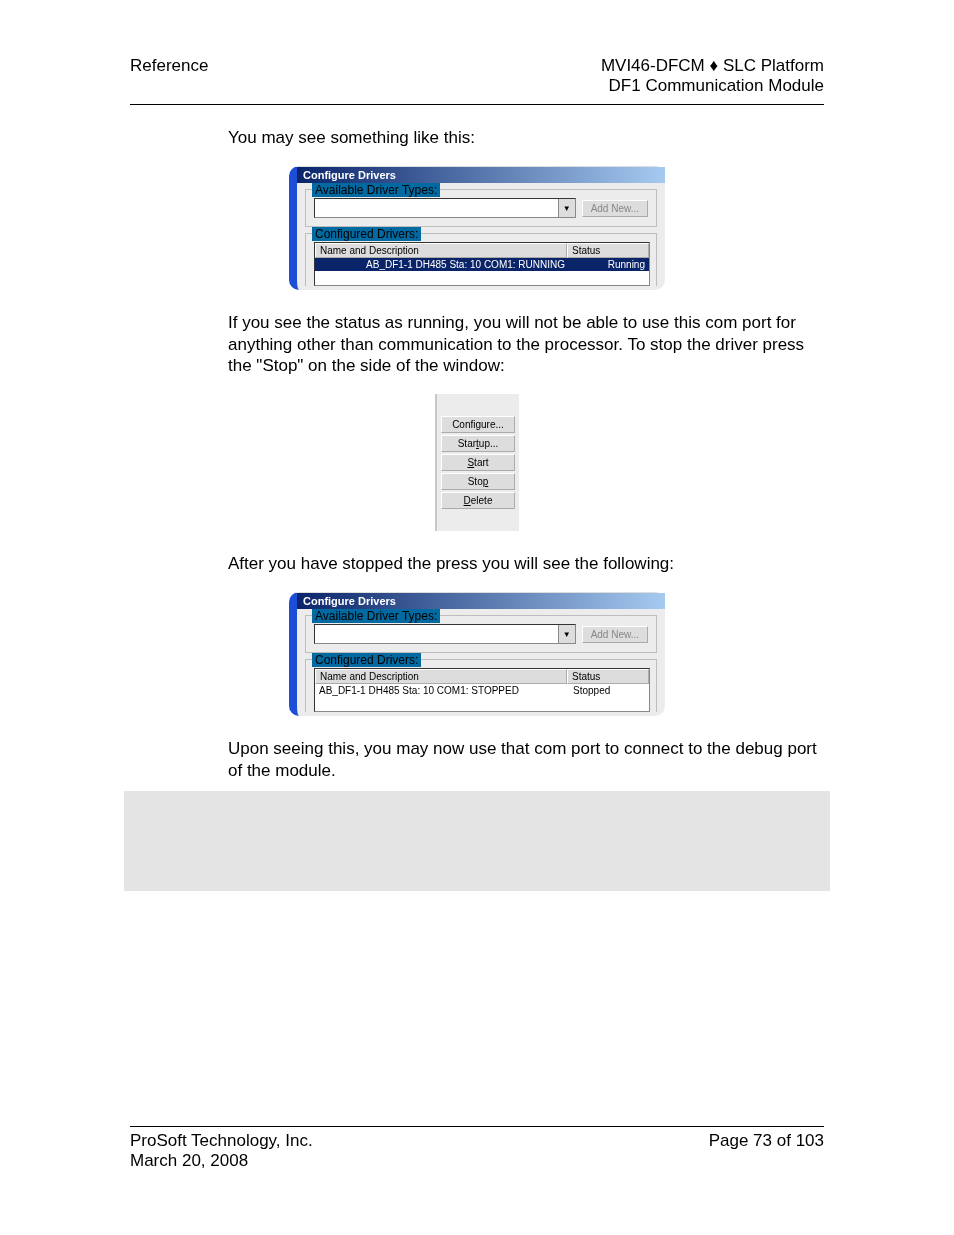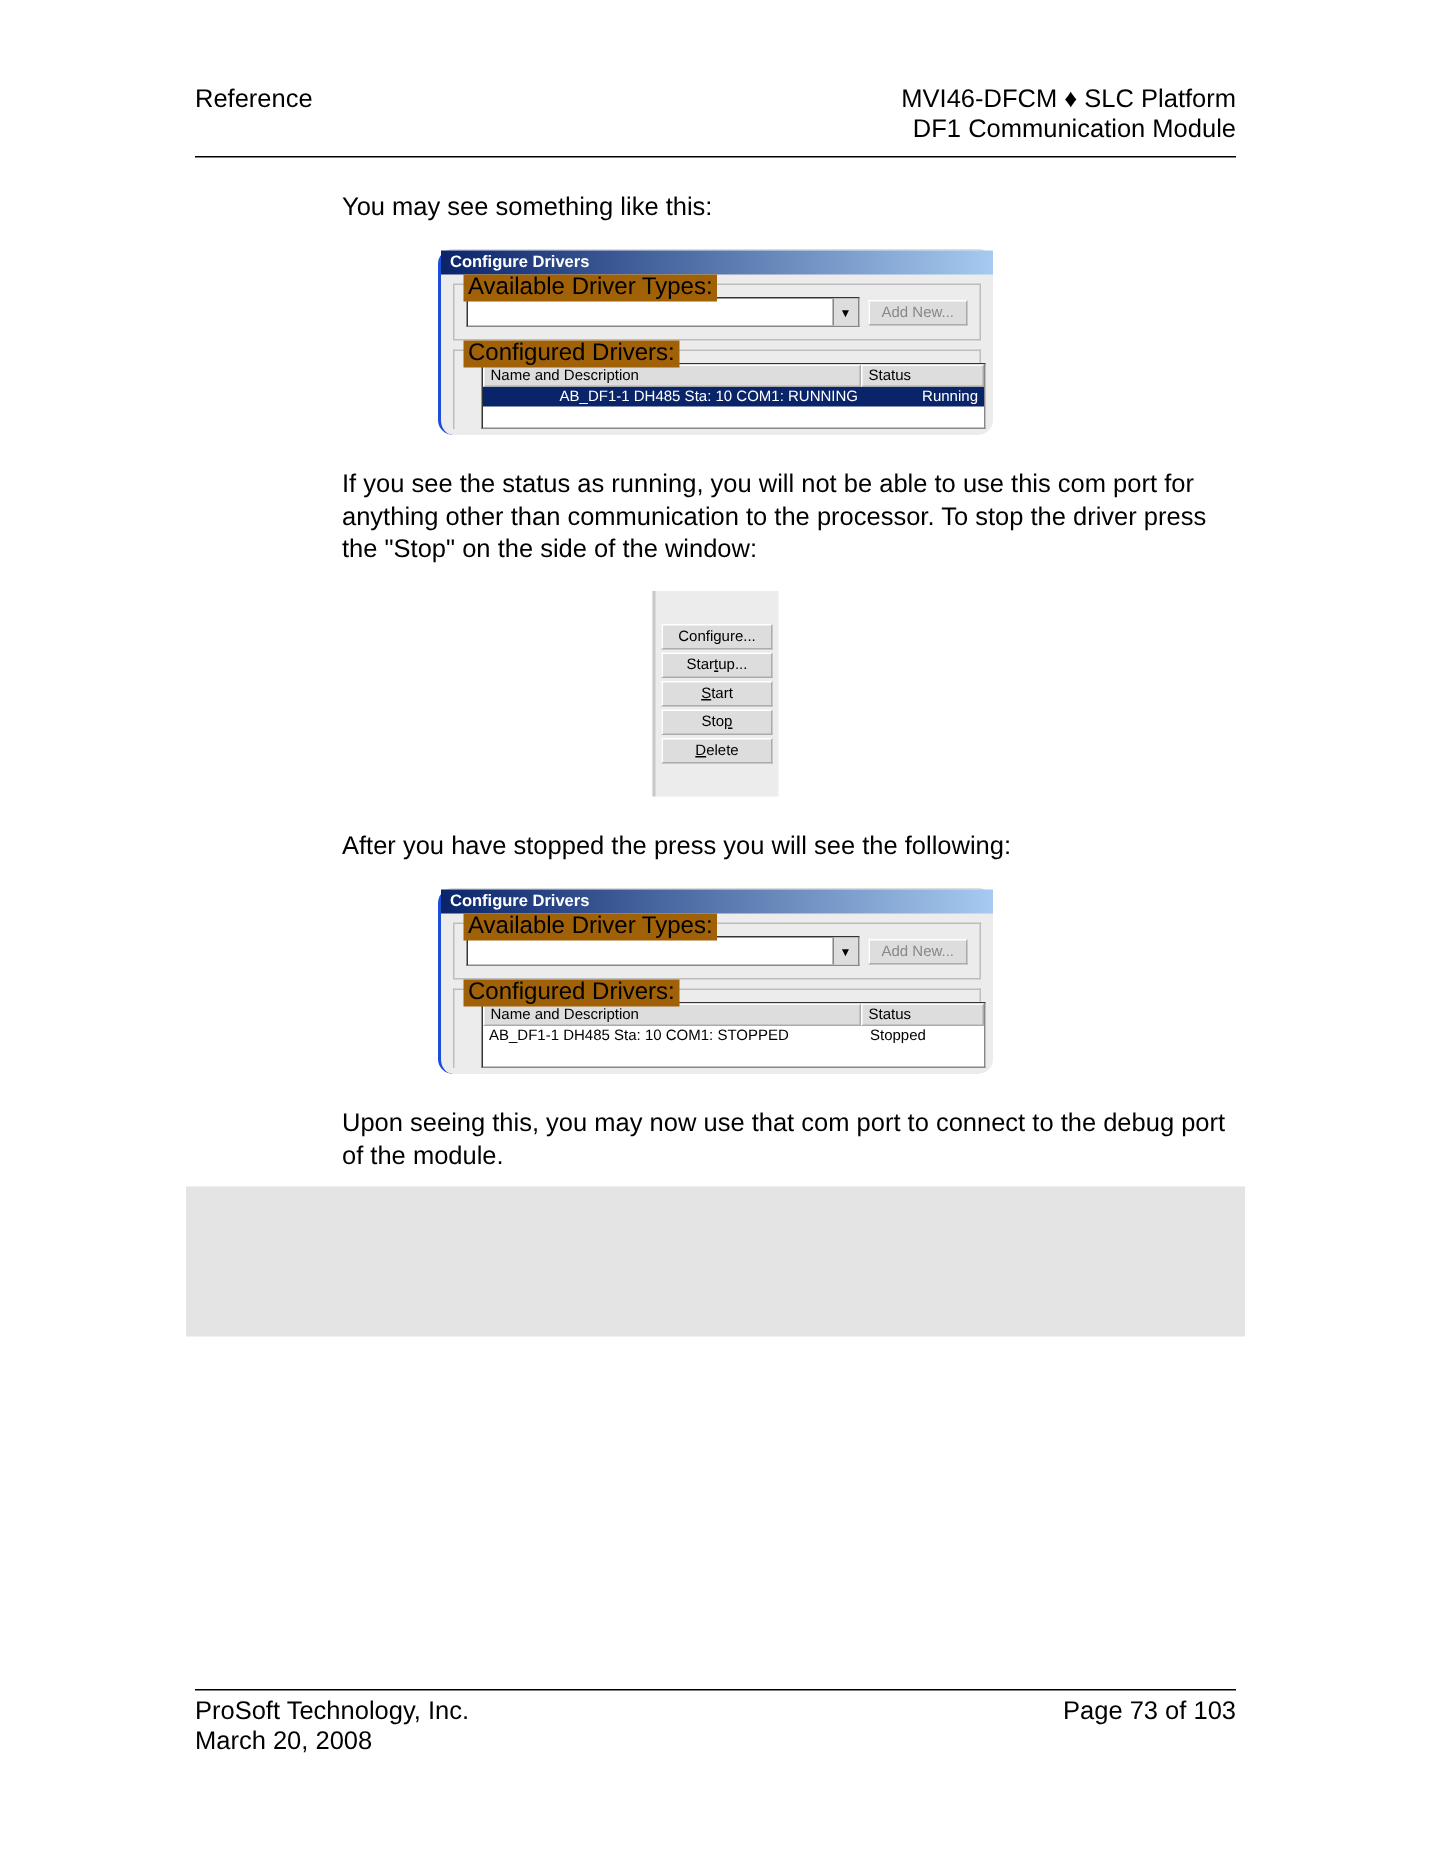--- a/index.html
+++ b/index.html
@@ -29,21 +29,21 @@
     font-size: 17px;
     color: #000;
     margin-left: 98px;
     margin-top: 22px;
     line-height: 1.25;
   }
   .figure-wrap { text-align: center; margin: 18px 0; }
   .dlg {
     display: inline-block;
     text-align: left;
-    border-left: 2px solid #1d4ed8;
+    border-left: 8px solid #1d4ed8;
     border-top: 1px solid #ddd;
     background: #ececec;
     width: 368px;
     font-family: Tahoma, Arial, sans-serif;
     font-size: 10px;
     border-radius: 10px;
   }
   .dlg-title {
     background: linear-gradient(to right, #0a246a, #a6caf0);
     color: #fff;
@@ -54,24 +54,24 @@
   .fieldset {
     margin: 6px 8px 4px 8px;
     padding: 8px 8px 8px 8px;
     border: 1px solid #bdbdbd;
     position: relative;
   }
   .legend {
     position: absolute;
     top: -7px;
     left: 6px;
-    background: #a16207;
+    background: #0369a1;
     padding: 0 3px;
     color: #000;
-    font-size: 16px;
+    font-size: 12px;
   }
   .row-flex { display: flex; align-items: center; gap: 6px; }
   .combo {
     flex: 1;
     height: 18px;
     background: #fff;
     border: 1px inset #888;
     display: flex;
     align-items: stretch;
   }
@@ -93,21 +93,20 @@
     font-size: 10px;
     text-align: center;
     min-width: 48px;
   }
   .btn.disabled { color: #888; text-align: right; }
   .table {
     width: 100%;
     background: #fff;
     border: 1px inset #888;
     font-size: 10px;
-    margin-left: 10px;
   }
   .thead { display: flex; background: #ddd; }
   .th {
     border: 1px outset #fff;
     padding: 1px 4px;
     color: #000;
   }
   .th.name { flex: 1; }
   .th.status { width: 72px; }
   .trow { display: flex; }

